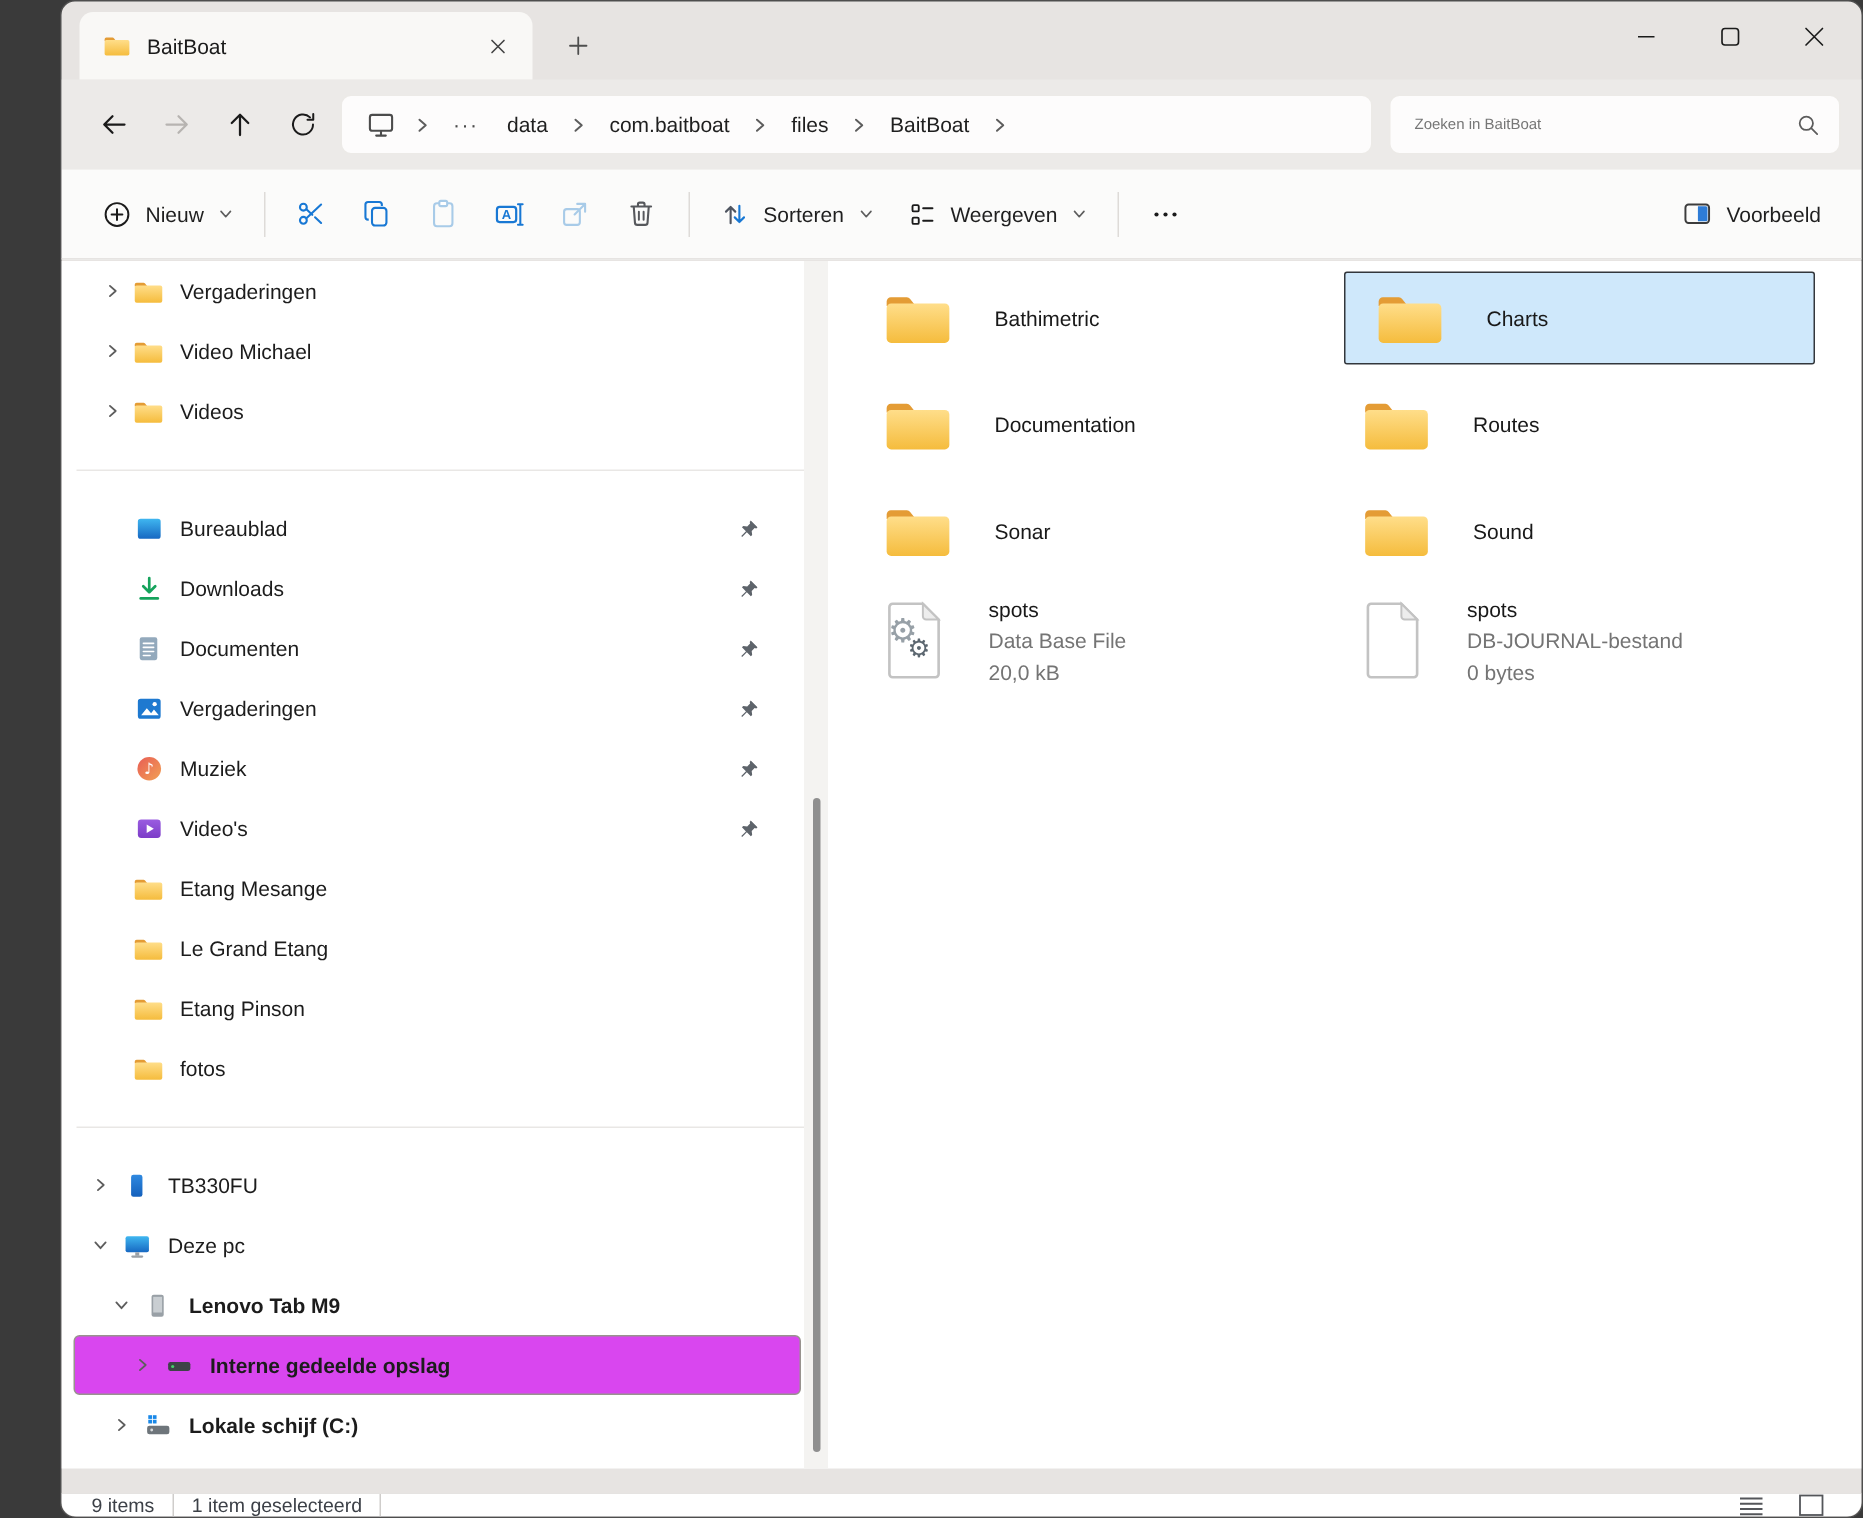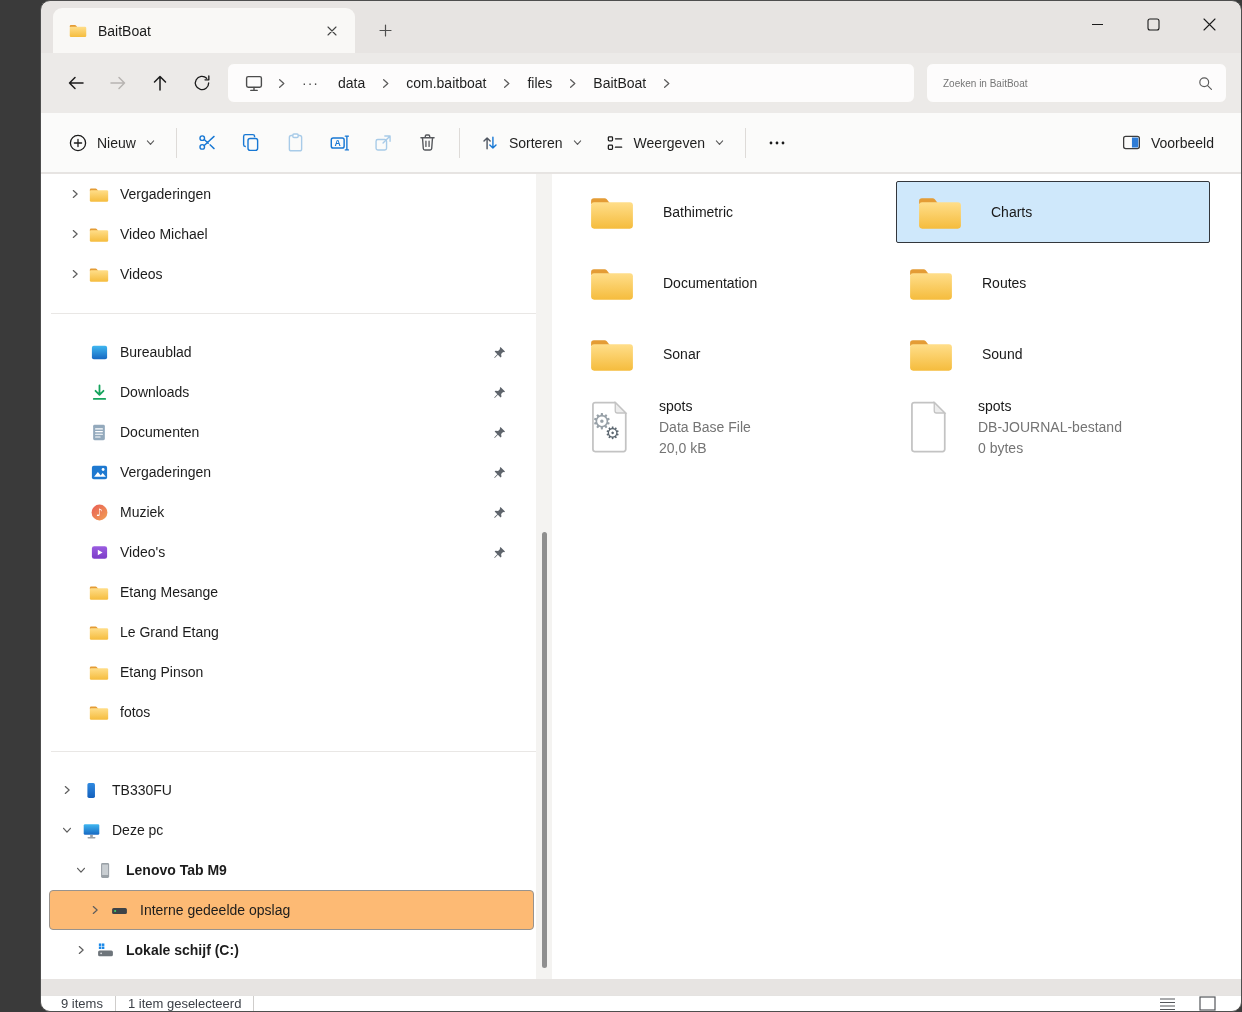--- a/index.html
+++ b/index.html
@@ -42,21 +42,21 @@
 
   
   .bodyrow{position:absolute;top:173px;bottom:32px;left:0;right:0;background:#fff;display:flex;}
 
   
   .sidebar{width:512px;position:relative;flex:none;padding-top:0;overflow:hidden;}
   .strack{position:absolute;top:0;bottom:0;right:1px;width:16px;background:#f4f3f1;}
   .sthumb{position:absolute;right:6px;top:358px;width:5px;height:436px;background:#8f8f8f;border-radius:3px;}
   .srow{height:40px;display:flex;align-items:center;font-size:14px;position:relative;
     margin:0 19px 0 8px;border-radius:4px;border:1px solid transparent;color:#1c1c1c;}
-  .srow.sel{background:#fdba74;border-color:#98938e;}
+  .srow.sel{background:#d946ef;border-color:#98938e;font-weight:bold;}
   .chev{width:13px;display:grid;place-items:center;margin-right:7px;flex:none;}
   .sic{width:22px;display:grid;place-items:center;margin-right:10px;flex:none;}
   .pin{position:absolute;right:26px;top:12px;}
   .pl-a{padding-left:18px;}  
   .pl-b{padding-left:38px;}  
   .pl-c{padding-left:10px;}  
   .pl-d{padding-left:24px;font-weight:bold;}  
   .pl-e{padding-left:38px;}  
   .sdiv{height:38px;display:flex;align-items:center;}
   .sdiv::after{content:"";height:1px;background:#e9e7e5;flex:1;margin:0 14px 0 10px;}

